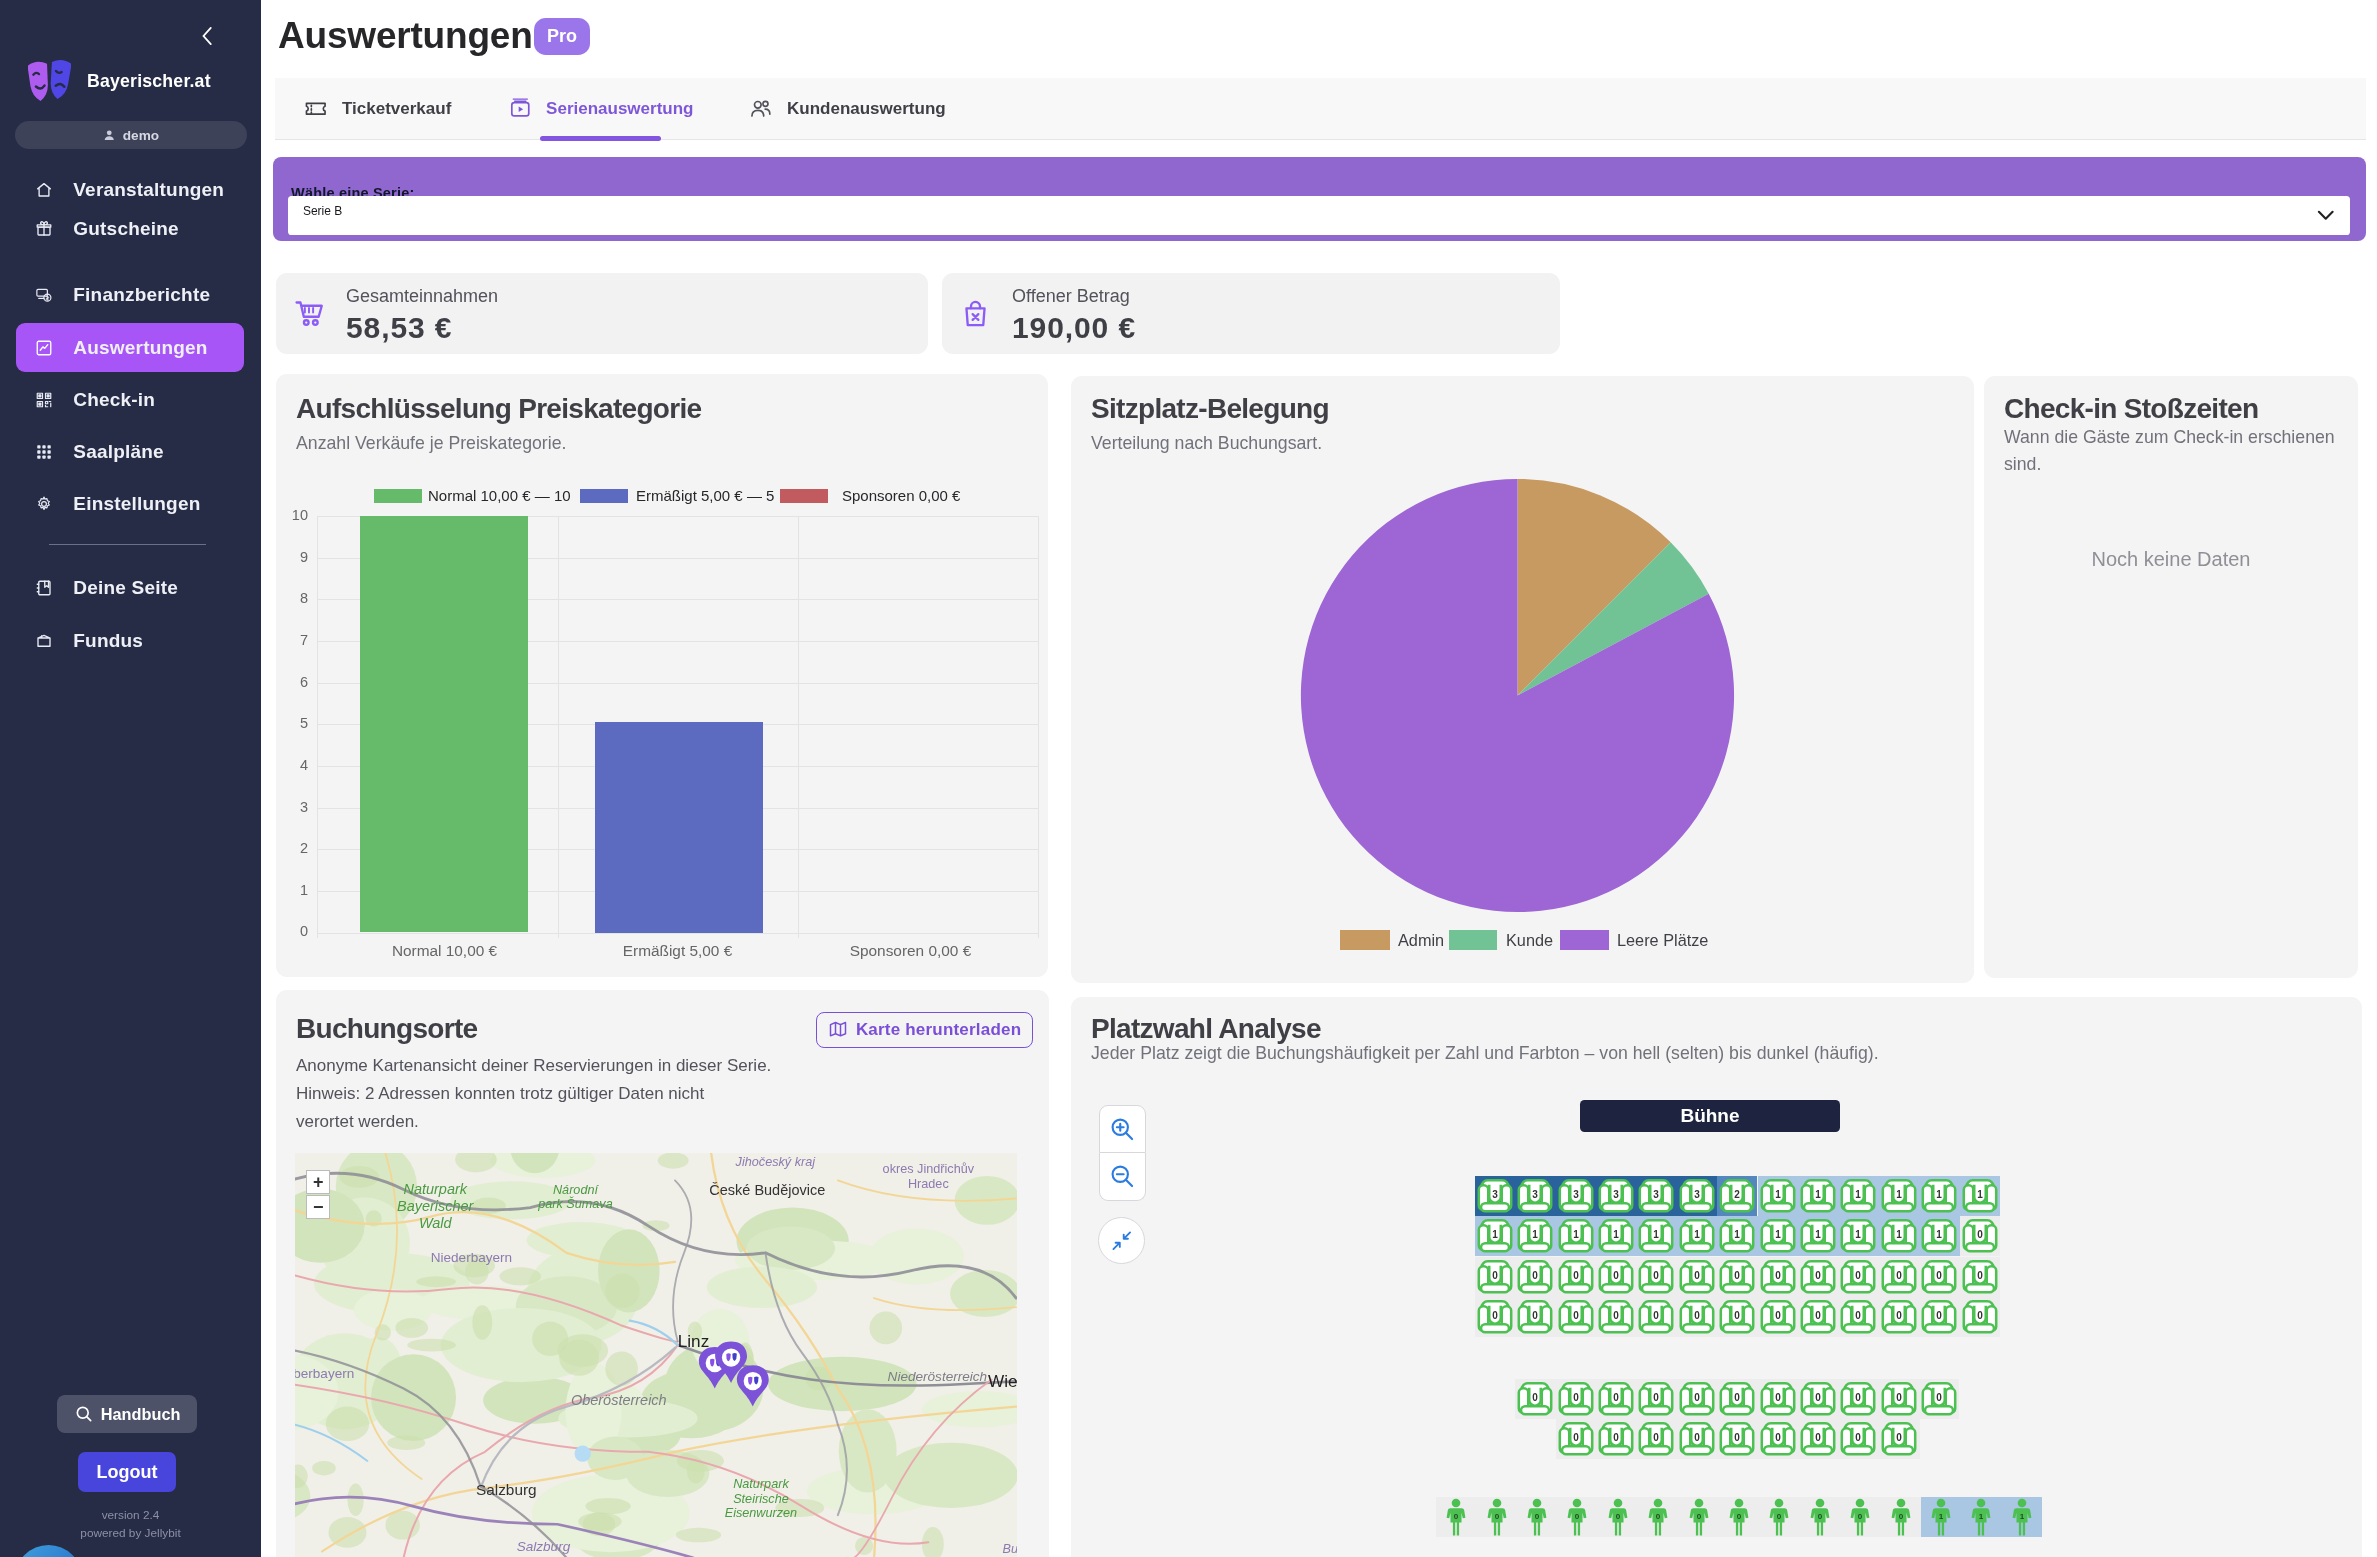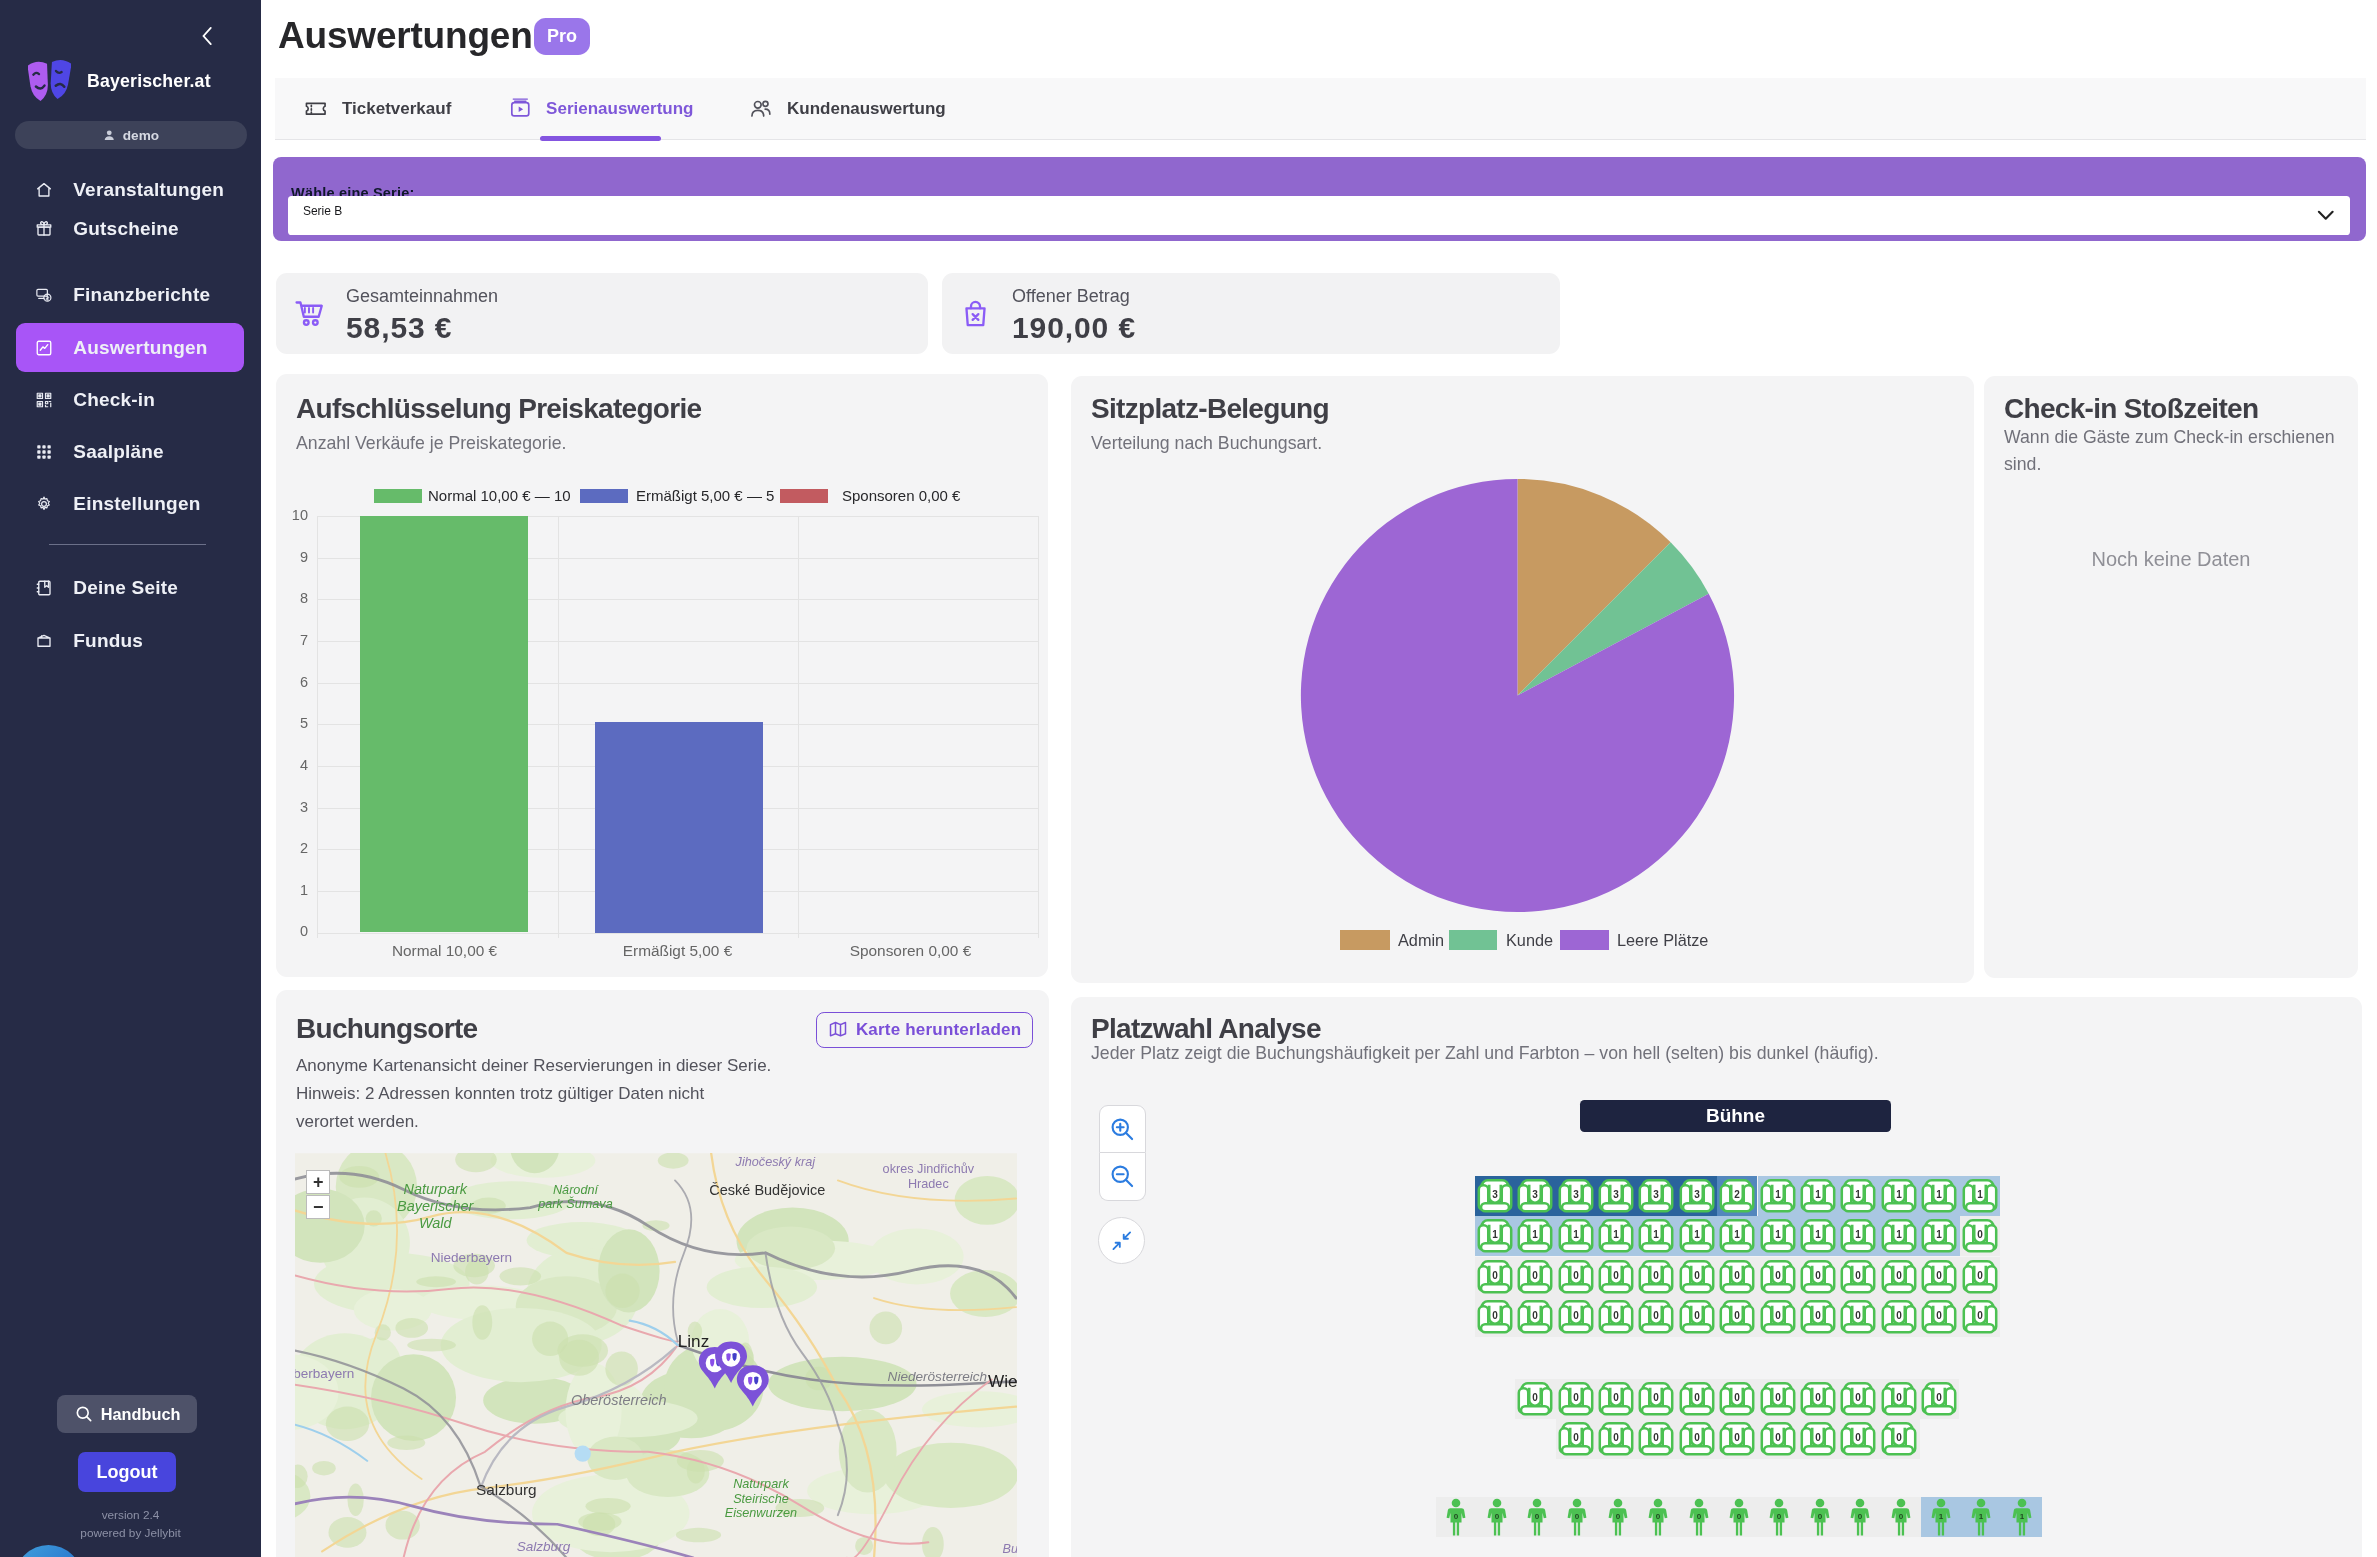--- a/index.html
+++ b/index.html
@@ -456,21 +456,21 @@
       <svg width="27" height="27" viewBox="0 0 24 24" fill="none" stroke="#2b7ce0" stroke-width="1.9" stroke-linecap="round" stroke-linejoin="round">
         <circle cx="10" cy="10" r="6.8"></circle>
         <path d="M15.2 15.2 L20.5 20.5 M7 10 h6"></path>
       </svg>
     </div>
 <div class="abs" style="left:1098px;top:1217px;width:47px;height:47px;background:#fff;border:0.9px solid #d8d8dc;border-radius:50%;display:flex;align-items:center;justify-content:center;">
       <svg width="23.5" height="23.5" viewBox="0 0 24 24" fill="none" stroke="#2b7ce0" stroke-width="1.9" stroke-linecap="round" stroke-linejoin="round">
         <path d="M20.5 3.5 L14 10 M14 5.7 L14 10 L18.3 10 M3.5 20.5 L10 14 M10 18.3 L10 14 L5.7 14"></path>
       </svg>
     </div>
-<div class="abs" style="left:1580px;top:1100px;width:311px;height:32px;background:#1e2440;border-radius:4.5px;display:flex;align-items:center;justify-content:center;color:#fff;font-size:19px;font-weight:800;">Bühne</div>
+<div class="abs" style="left:1580px;top:1100px;width:260px;height:32px;background:#1e2440;border-radius:4.5px;display:flex;align-items:center;justify-content:center;color:#fff;font-size:19px;font-weight:800;">Bühne</div>
 <div class="abs" style="left:1475px;top:1176px;width:242px;height:40px;background:#2a639c;"></div>
 <div class="abs" style="left:1717px;top:1176px;width:40px;height:40px;background:#5387bd;"></div>
 <div class="abs" style="left:1758px;top:1176px;width:242px;height:40px;background:#a9c7e2;"></div>
 <div class="abs" style="left:1475px;top:1216px;width:485px;height:40px;background:#a9c7e2;"></div>
 <div class="abs" style="left:1960px;top:1216px;width:40px;height:40px;background:#ededed;"></div>
 <div class="abs" style="left:1475px;top:1257px;width:525px;height:40px;background:#ededed;"></div>
 <div class="abs" style="left:1475px;top:1297px;width:525px;height:40px;background:#ededed;"></div>
 <div class="abs" style="left:1515px;top:1379px;width:444px;height:40px;background:#ededed;"></div>
 <div class="abs" style="left:1556px;top:1419px;width:364px;height:40px;background:#ededed;"></div>
 <div class="abs" style="left:1436px;top:1497px;width:485px;height:40px;background:#ededed;"></div>

